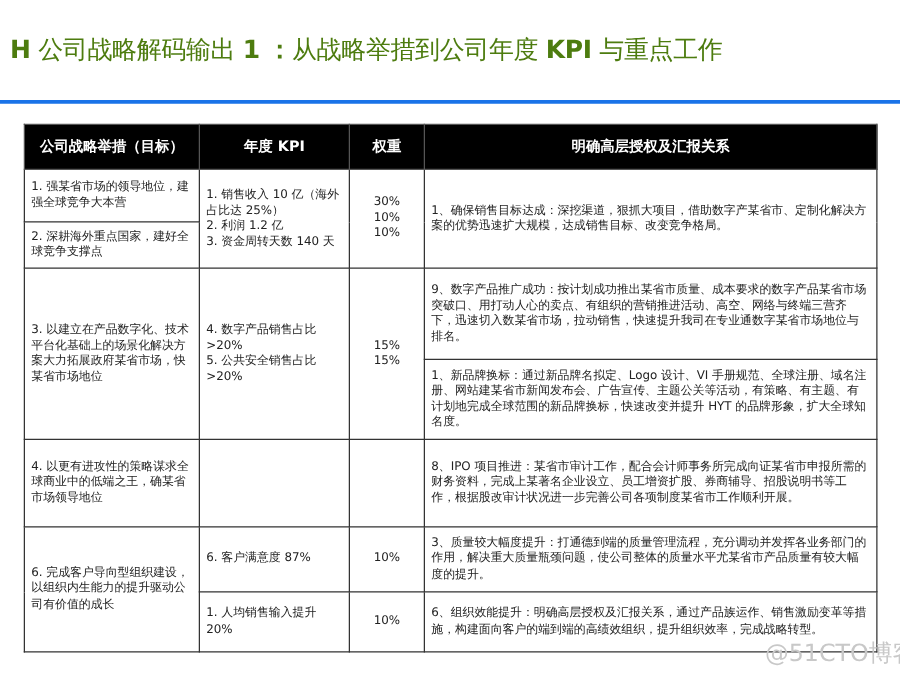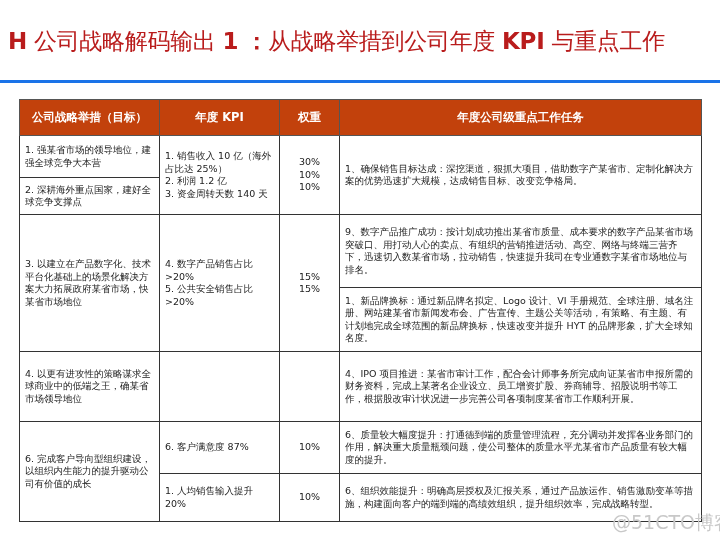--- a/index.html
+++ b/index.html
@@ -2,34 +2,34 @@
 <html><head>
 <meta charset="utf-8">
 <style>
   html, body { margin:0; padding:0; }
   body {
     width:720px; height:540px; background:#ffffff; position:relative; overflow:hidden;
     font-family: "DejaVu Sans", "Liberation Sans", sans-serif;
     color:#222;
   }
   .title {
-    position:absolute; left:8px; top:26px; font-size:23px; color:#b91c1c;
+    position:absolute; left:8px; top:26px; font-size:20px; color:#4d7c0f;
     white-space:nowrap; letter-spacing:-0.3px;
   }
   .title .b { font-weight:bold; }
   .rule {
     position:absolute; left:0; top:80px; width:720px; height:3px; background:#1a73e8;
   }
   table.kpi {
     position:absolute; left:19px; top:99px; width:682px;
     border-collapse:collapse; table-layout:fixed;
     font-size:9.5px; line-height:12.5px;
   }
   table.kpi th {
-    background:#c2410c; color:#fff; font-weight:bold; font-size:11.5px;
+    background:#000000; color:#fff; font-weight:bold; font-size:11.5px;
     height:33px; border:1px solid #555; text-align:center;
   }
   table.kpi td {
     border:1px solid #333; padding:3px 5px; vertical-align:middle; color:#222;
   }
   td.w { text-align:center; }
   td.task { padding:4px 6px; }
   .line { display:block; }
   .watermark {
     position:absolute; left:612px; top:510px; font-size:19px; color:#c8c8c8;
@@ -54,21 +54,21 @@
     <col style="width:140px">
       <col style="width:120px">
       <col style="width:60px">
       <col style="width:362px">
   </colgroup>
   <thead>
     <tr>
       <th>公司战略举措（目标）</th>
       <th>年度 KPI</th>
       <th>权重</th>
-      <th>年度公司级重点工作任务</th>
+      <th>明确高层授权及汇报关系</th>
     </tr>
   </thead>
   <tbody>
     <tr style="height:42px">
       <td>1. 强某省市场的领导地位，建强全球竞争大本营</td>
       <td rowspan="2">
         <span class="line">1. 销售收入 10 亿（海外占比达 25%）</span>
         <span class="line">2. 利润 1.2 亿</span>
         <span class="line">3. 资金周转天数 140 天</span>
       </td>
@@ -94,27 +94,27 @@
       </td>
       <td class="task">9、数字产品推广成功：按计划成功推出某省市质量、成本要求的数字产品某省市场突破口、用打动人心的卖点、有组织的营销推进活动、高空、网络与终端三营齐下，迅速切入数某省市场，拉动销售，快速提升我司在专业通数字某省市场地位与排名。</td>
     </tr>
     <tr style="height:64px">
       <td class="task">1、新品牌换标：通过新品牌名拟定、Logo 设计、VI 手册规范、全球注册、域名注册、网站建某省市新闻发布会、广告宣传、主题公关等活动，有策略、有主题、有计划地完成全球范围的新品牌换标，快速改变并提升 HYT 的品牌形象，扩大全球知名度。</td>
     </tr>
     <tr style="height:70px">
       <td>4. 以更有进攻性的策略谋求全球商业中的低端之王，确某省市场领导地位</td>
       <td></td>
       <td class="w"></td>
-      <td class="task">4、IPO 项目推进：某省市审计工作，配合会计师事务所完成向证某省市申报所需的财务资料，完成上某著名企业设立、员工增资扩股、券商辅导、招股说明书等工作，根据股改审计状况进一步完善公司各项制度某省市工作顺利开展。</td>
+      <td class="task">8、IPO 项目推进：某省市审计工作，配合会计师事务所完成向证某省市申报所需的财务资料，完成上某著名企业设立、员工增资扩股、券商辅导、招股说明书等工作，根据股改审计状况进一步完善公司各项制度某省市工作顺利开展。</td>
     </tr>
     <tr style="height:52px">
       <td rowspan="2">6. 完成客户导向型组织建设，以组织内生能力的提升驱动公司有价值的成长</td>
       <td>6. 客户满意度 87%</td>
       <td class="w">10%</td>
-      <td class="task">6、质量较大幅度提升：打通德到端的质量管理流程，充分调动并发挥各业务部门的作用，解决重大质量瓶颈问题，使公司整体的质量水平尤某省市产品质量有较大幅度的提升。</td>
+      <td class="task">3、质量较大幅度提升：打通德到端的质量管理流程，充分调动并发挥各业务部门的作用，解决重大质量瓶颈问题，使公司整体的质量水平尤某省市产品质量有较大幅度的提升。</td>
     </tr>
     <tr style="height:48px">
       <td>1. 人均销售输入提升 20%</td>
       <td class="w">10%</td>
       <td class="task">6、组织效能提升：明确高层授权及汇报关系，通过产品族运作、销售激励变革等措施，构建面向客户的端到端的高绩效组织，提升组织效率，完成战略转型。</td>
     </tr>
   </tbody>
 </table>
 
 <div class="watermark">@51CTO博客</div>

